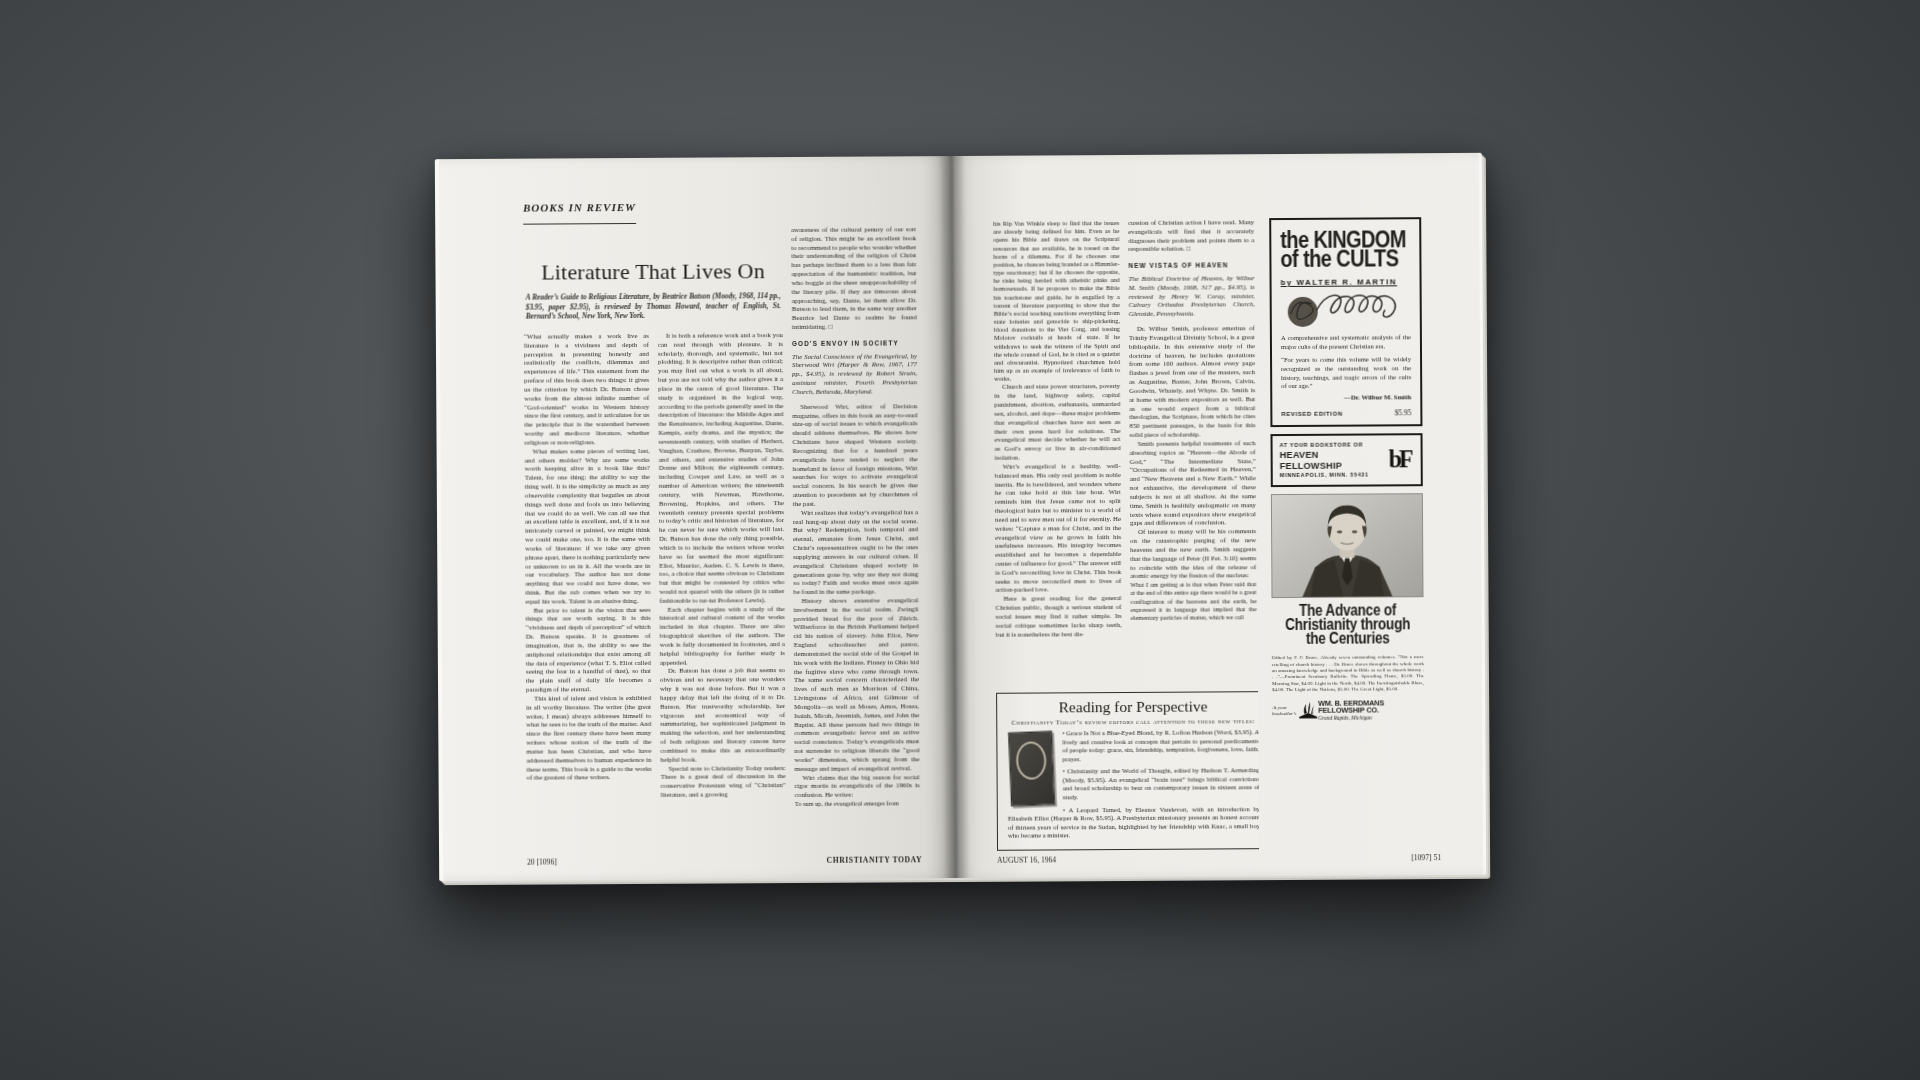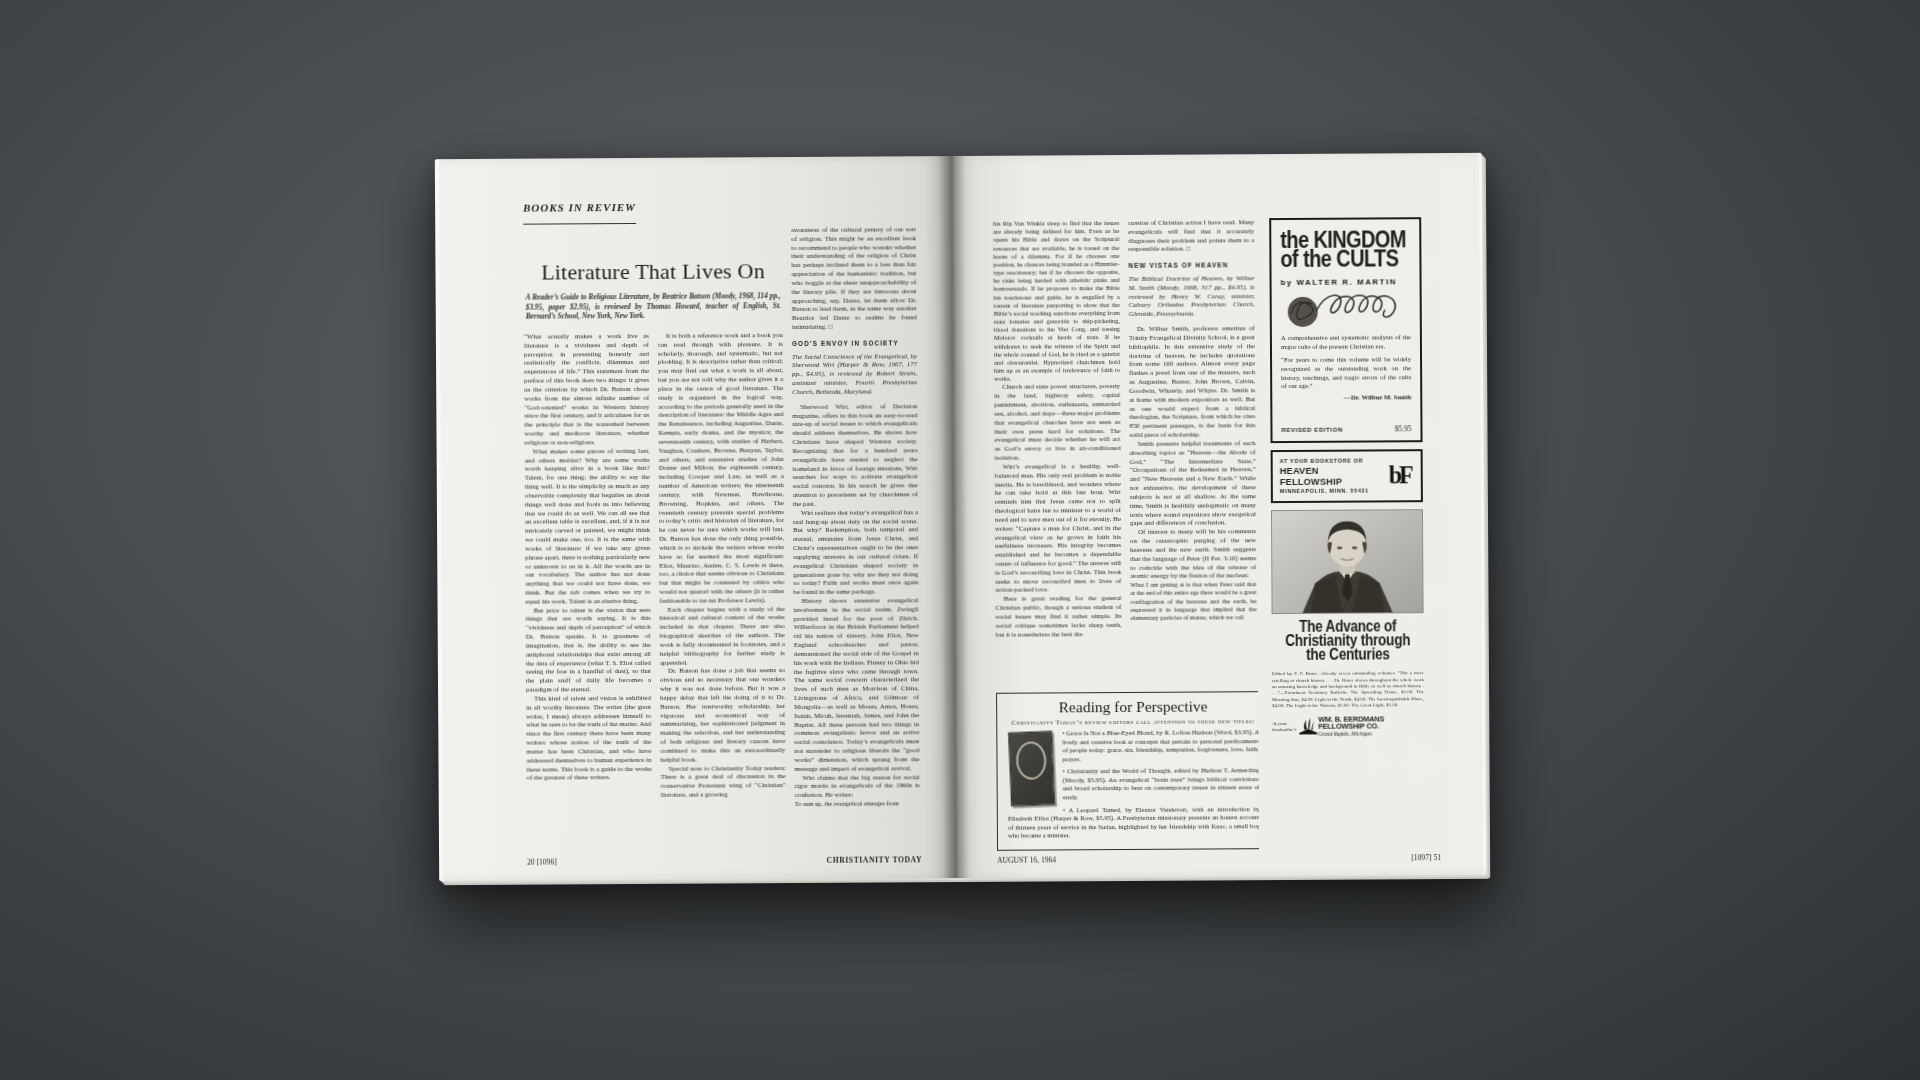--- a/index.html
+++ b/index.html
@@ -96,26 +96,26 @@
     border:2px solid #b9b3a2; border-radius:50%;
   }
   .rb-body p{ text-align:justify; margin-bottom:4px; }
 
   .ad-col{ width:152px; display:flex; flex-direction:column; overflow:hidden; }
   .ad-kingdom{ border:2px solid #1d1b18; padding:8px 9px 7px 9px; background:rgba(255,255,255,0.10); }
   .ak-title{
     font:bold 20px/0.95 "Liberation Sans", sans-serif; letter-spacing:-0.6px; color:#23211d;
     transform:scaleY(1.22); transform-origin:top left;
   }
-  .ak-by{ font:bold 7.8px/1 "Liberation Sans", sans-serif; letter-spacing:1.6px; margin:13px 0 3px 0; color:#23211d; }
+  .ak-by{ font:bold 7.8px/1 "Liberation Sans", sans-serif; letter-spacing:1.6px; margin:13px 0 3px 0; color:#23211d;text-decoration:underline; }
   .ak-art{ display:block; width:100%; height:40px; }
   .ak-body{ font-size:6.6px; line-height:1.32; text-align:justify; margin-top:4px; }
   .ak-quote{ font-size:6.6px; line-height:1.32; text-align:justify; margin-top:5px; }
   .ak-attr{ font-size:6.8px; font-weight:bold; text-align:right; margin-top:3px; }
-  .ak-price-row{ display:flex; justify-content:space-between; margin-top:24px; align-items:baseline; }
+  .ak-price-row{ display:flex; justify-content:space-between; margin-top:8px; align-items:baseline; }
   .ak-edition{ font:bold 6px "Liberation Sans", sans-serif; letter-spacing:0.6px; }
   .ak-price{ font-size:7.5px; }
 
   .ad-bethany{
     border:2px solid #1d1b18; margin-top:7px; padding:6px 7px;
     display:flex; align-items:center; gap:7px; background:rgba(255,255,255,0.10);
   }
   .ab-text{ flex:1; }
   .ab-line1,.ab-line3{ font:bold 5.4px/1.4 "Liberation Sans", sans-serif; letter-spacing:0.7px; }
   .ab-name{ font:bold 9.2px/1.2 "Liberation Sans", sans-serif; letter-spacing:0.2px; }

